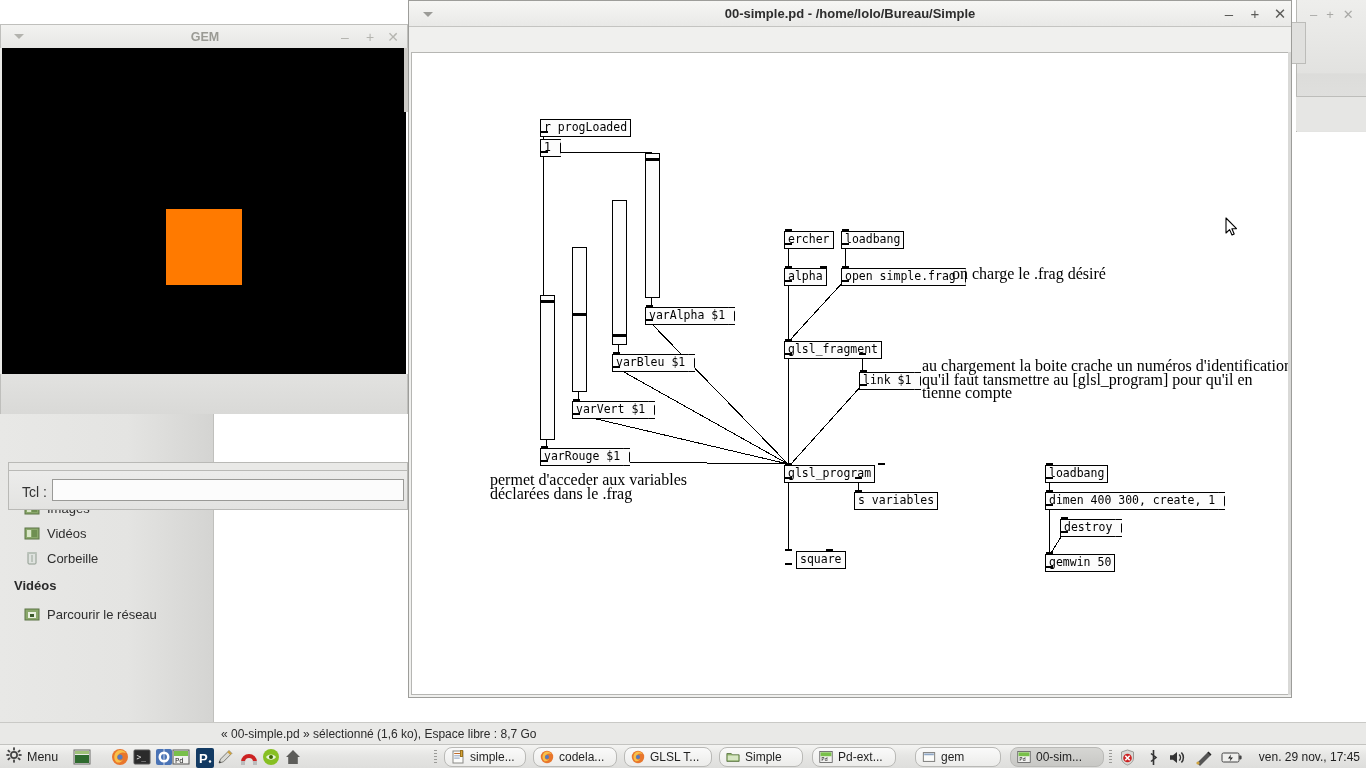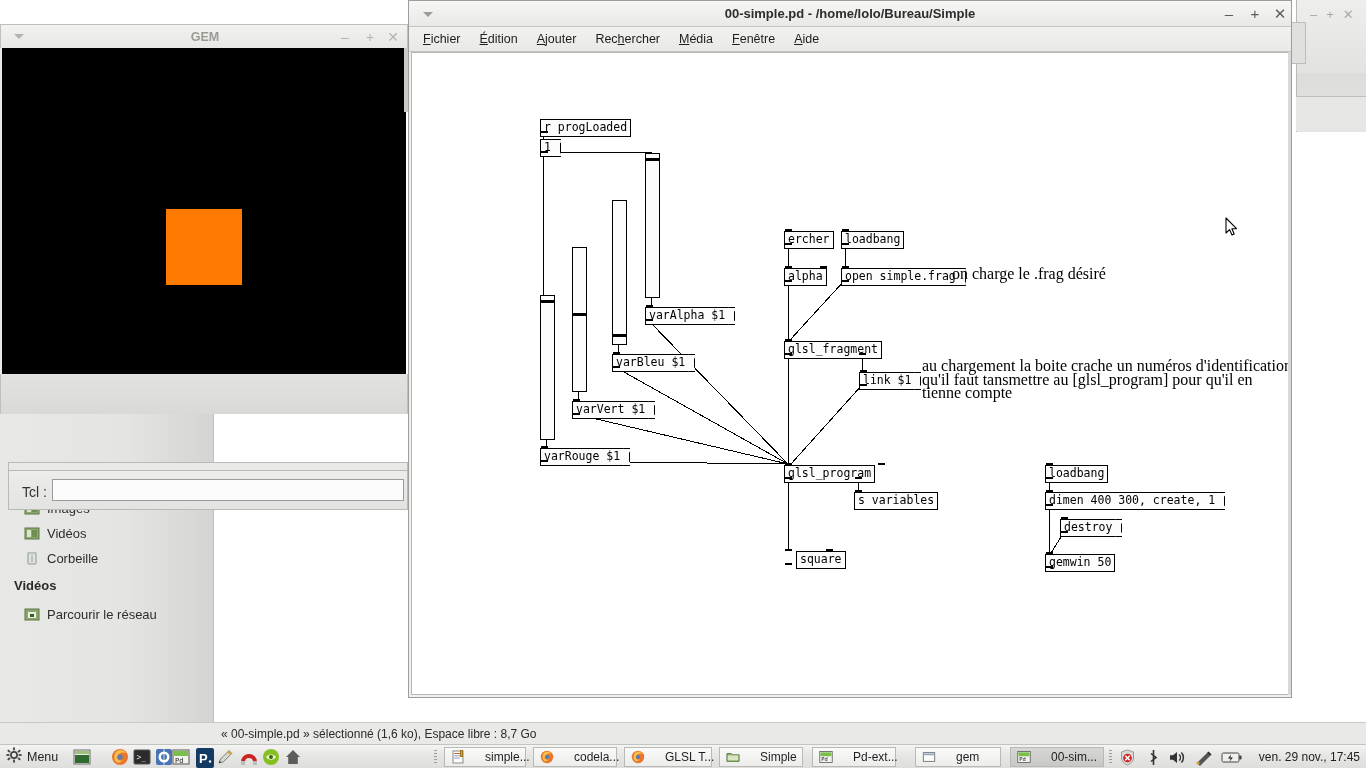--- a/index.html
+++ b/index.html
@@ -103,22 +103,22 @@
 
   
   #taskbar{position:absolute;left:0;top:744px;width:1366px;height:24px;
      background:linear-gradient(to bottom,#f4f4f2 0%,#e6e6e4 45%,#dededc 100%);
      border-top:1px solid #c3c3c0;box-sizing:border-box;}
   #tb-menu{position:absolute;left:6px;top:2px;height:20px;display:flex;align-items:center;gap:5px;}
   #tb-menu-label{font-size:12.5px;color:#1f1f1f;}
   .tb-launch{position:absolute;top:3px;width:18px;height:18px;}
   .tb-task{position:absolute;top:2px;height:20px;
      background:linear-gradient(to bottom,#fafafa,#ececea);
-     border:1px solid #b9b9b6;border-radius:0;box-sizing:border-box;
-     display:flex;align-items:center;gap:20px;padding:0 6px;font-size:12px;color:#1f1f1f;white-space:nowrap;}
+     border:1px solid #b9b9b6;border-radius:8px;box-sizing:border-box;
+     display:flex;align-items:center;gap:5px;padding:0 6px;font-size:12px;color:#1f1f1f;white-space:nowrap;}
   .tb-task.active{background:linear-gradient(to bottom,#d6d6d3,#c8c8c5);}
   .tb-ico{width:14px;height:14px;flex:0 0 14px;position:relative;}
   #tb-clock{position:absolute;right:6px;top:0;height:24px;line-height:24px;font-size:12px;color:#1f1f1f;}
   .tray{position:absolute;top:4px;width:16px;height:16px;}
   .grip{position:absolute;width:3px;height:14px;top:5px;
      background:repeating-linear-gradient(to bottom,#9a9a97 0 1px,transparent 1px 3px);}
 </style>
 </head>
 <body>
 
@@ -213,29 +213,20 @@
 <div id="pd-win">
 
   <div id="pd-titlebar">
     <div id="pd-menu-arrow"></div>
     <div id="pd-title">00-simple.pd  - /home/lolo/Bureau/Simple</div>
     <div class="pd-wbtn" style="left:812px;">–</div>
     <div class="pd-wbtn" style="left:838px;">+</div>
     <div class="pd-wbtn" style="left:863px;">✕</div>
   </div>
 
-  <div id="pd-menubar">
-    <div class="pd-menu"><u>F</u>ichier</div>
-    <div class="pd-menu"><u>É</u>dition</div>
-    <div class="pd-menu"><u>A</u>jouter</div>
-    <div class="pd-menu">Rec<u>h</u>ercher</div>
-    <div class="pd-menu"><u>M</u>édia</div>
-    <div class="pd-menu"><u>F</u>enêtre</div>
-    <div class="pd-menu"><u>A</u>ide</div>
-  </div>
 
   <div id="pd-canvas">
     <svg id="pd-wires" width="878" height="643" style="position:absolute;left:0;top:0;">
       <g stroke="#000" stroke-width="1" fill="none" shape-rendering="crispEdges">
 
         <line x1="131.5" y1="79" x2="131.5" y2="86"></line>
 
         <line x1="131.5" y1="99" x2="131.5" y2="242"></line>
         <line x1="131.5" y1="99.5" x2="240" y2="99.5"></line>
         <line x1="240" y1="99.5" x2="240" y2="101"></line>
@@ -364,20 +355,22 @@
     <div class="nub" style="left:649px;top:478px;"></div>
 
     <div class="obj" style="left:633px;top:501px;"><span>gemwin 50</span></div>
     <div class="nub" style="left:634px;top:499px;"></div>
     <div class="nub" style="left:634px;top:513px;"></div>
 
     <div class="cmt" style="left:540px;top:214px;">on charge le .frag désiré</div>
     <div class="cmt" style="left:510px;top:306px;">au chargement la boite crache un numéros d'identification
 qu'il faut tansmettre au [glsl_program] pour qu'il en
 tienne compte</div>
+    <div class="cmt" style="left:78px;top:420px;">permet d'acceder aux variables
+déclarées dans le .frag</div>
 
     <div id="cursor">
       <svg width="13" height="20" viewBox="0 0 13 20">
           <path d="M1,1 L1,16 L4.6,12.6 L7,18 L9.2,17 L6.9,11.8 L11.5,11.6 Z" fill="#fff" stroke="#000" stroke-width="1.1" stroke-linejoin="round"></path>
         </svg>
     </div>
   </div>
 
   <div id="pd-vscroll"></div>
 </div>

